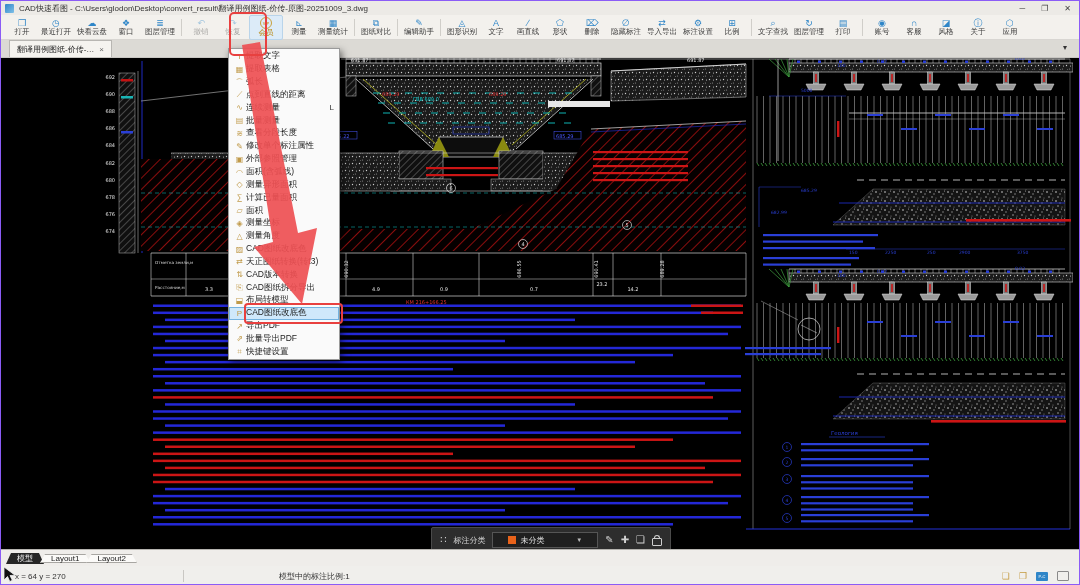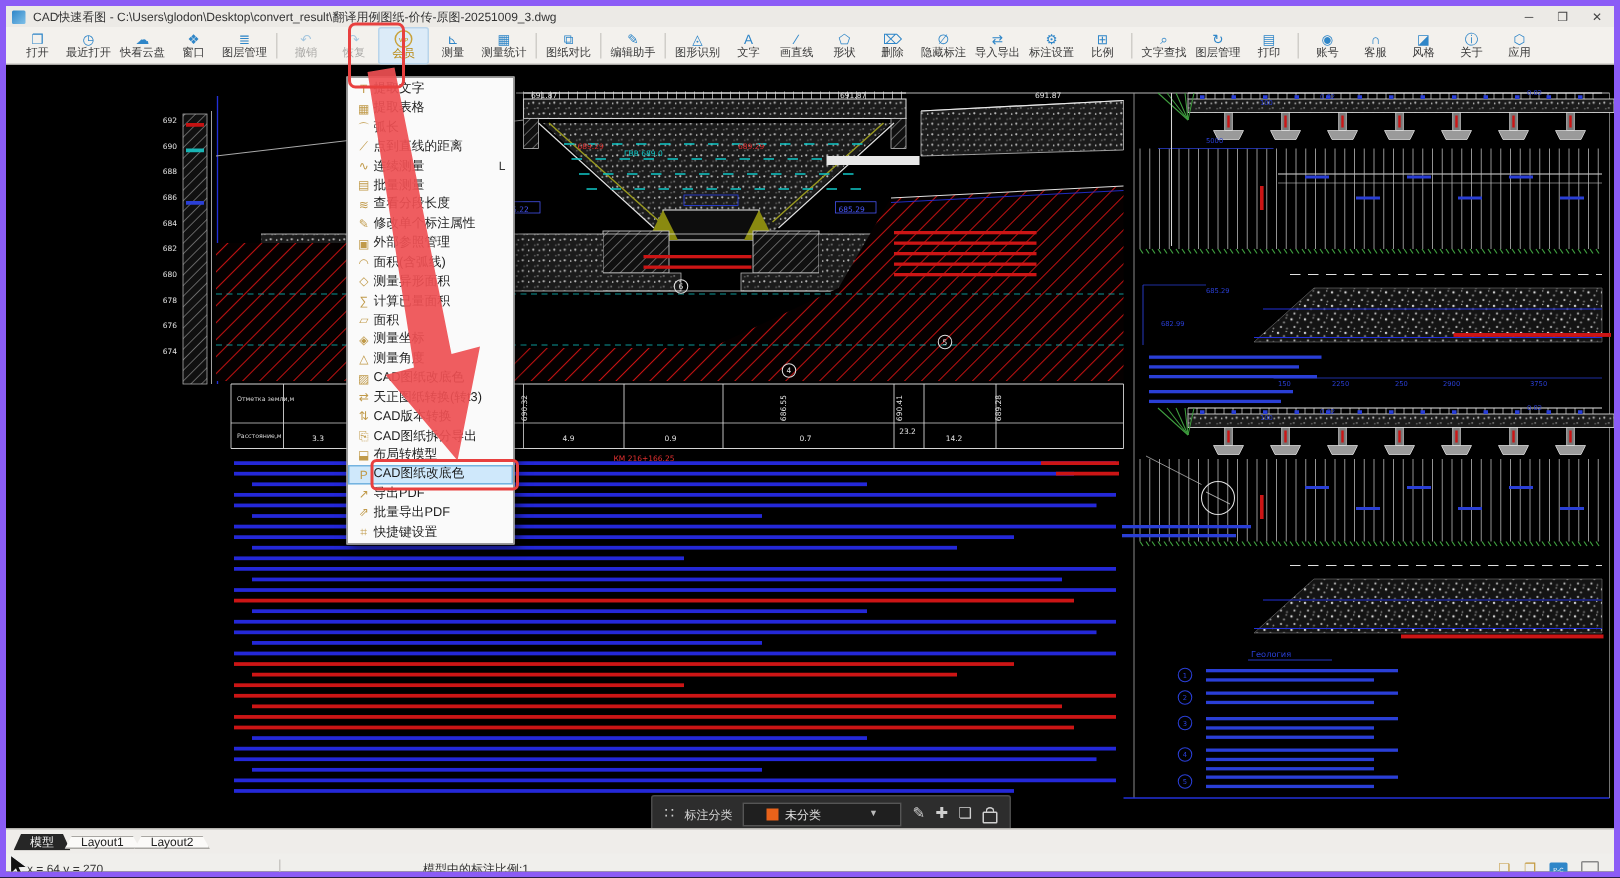--- a/index.html
+++ b/index.html
@@ -1,16 +1,16 @@
 <!DOCTYPE html>
 <html><head>
 <meta charset="utf-8">
 <style>
   html,body{margin:0;padding:0;background:#141414;font-family:"Liberation Sans","DejaVu Sans",sans-serif}
-  #win{position:relative;width:1080px;height:585px;background:#000;overflow:hidden;border:4px solid #8b5cf6;box-sizing:border-box}
+  #win{position:relative;width:1080px;height:585px;background:#000;overflow:hidden;border:1px solid #8b5cf6;box-sizing:border-box}
   
   #titlebar{position:absolute;left:0;top:0;right:0;height:14px;background:#eceae6;display:flex;align-items:center;padding-left:4px;z-index:6}
   #appicon{width:9px;height:9px;border-radius:1px;background:linear-gradient(135deg,#2f86c8,#7fc0e8);margin-right:5px}
   #title{font-size:8px;color:#333;white-space:nowrap}
   #winctl{position:absolute;right:8px;top:0;height:14px;display:flex;gap:16px;align-items:center;font-size:8px;color:#444;z-index:7}
   
   #toolbar{position:absolute;left:0;top:14px;right:0;height:24px;background:#f3f1ed;border-bottom:1px solid #d8d6d2;display:flex;align-items:center;padding-left:5px;z-index:6}
   .tbtn{display:flex;flex-direction:column;align-items:center;justify-content:center;min-width:26px;height:23px;padding:0 3px}
   .tico{font-size:9px;line-height:10px;color:#2f86c8}
   .tlab{font-size:7.5px;line-height:8px;color:#3a3a3a;white-space:nowrap}
@@ -203,20 +203,27 @@
         <span class="tico">ⓘ</span>
         <span class="tlab">关于</span>
       </div>
       <div class="tbtn">
         <span class="tico">⬡</span>
         <span class="tlab">应用</span>
       </div>
     </div>
   <div id="vipbox"></div>
 
+  <div id="tabbar">
+    <div class="doctab">
+      <span>翻译用例图纸-价传-…</span>
+      <span class="closex">×</span>
+    </div>
+    <span class="pin">▾</span>
+  </div>
 
   <div id="canvas">
     <svg id="cad" width="1064" height="492" viewBox="8 56 1064 492">
       <defs>
         <pattern id="redhatch" width="8" height="8" patternUnits="userSpaceOnUse" patternTransform="rotate(45)">
           <rect width="8" height="8" fill="#050000"></rect>
             <line x1="0" y1="0" x2="0" y2="8" stroke="#c41212" stroke-width="1.4"></line>
         </pattern>
         <pattern id="grayhatch" width="5" height="5" patternUnits="userSpaceOnUse" patternTransform="rotate(45)">
           <rect width="5" height="5" fill="#101010"></rect>

